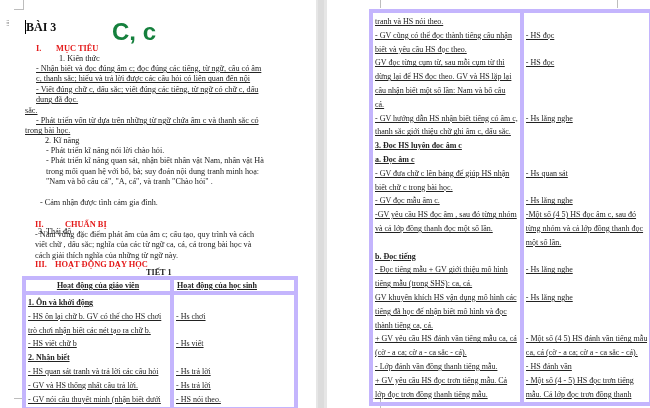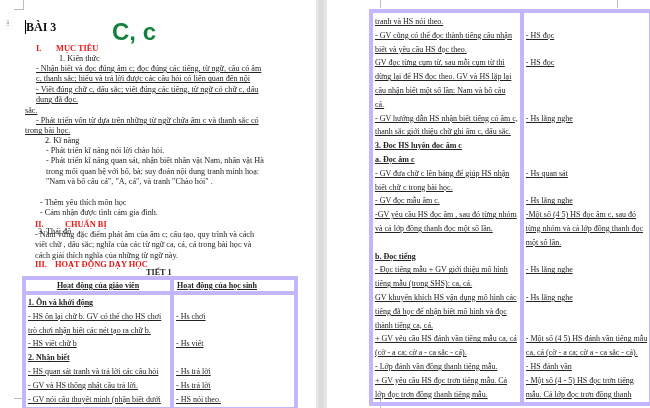--- a/index.html
+++ b/index.html
@@ -62,21 +62,20 @@
   <div class="sub-h" style="left:45px;top:136px;">2. Kĩ năng</div>
   <div class="text" style="left:36px;top:146px;width:260px;margin-left:10px;">
     <div>- Phát triển kĩ năng nói lời chào hỏi.</div>
     <div>- Phát triển kĩ năng quan sát, nhận biết nhân vật Nam, nhân vật Hà</div>
     <div>trong mối quan hệ với bố, bà; suy đoán nội dung tranh minh hoạ:</div>
     <div>"Nam và bố câu cá", "A, cá", và tranh "Chào hỏi" .</div>
   </div>
 
   <div class="sub-h" style="left:38px;top:188px;margin-top:39px;">3.  Thái độ</div>
   <div class="text" style="left:40px;top:198px;width:250px;">
-    <div>-    Thêm yêu thích môn học</div>
     <div>-    Cảm nhận được tình cảm gia đình.</div>
   </div>
 
   <div class="red-h" style="left:35px;top:220px;">
     <span class="num" style="width:30px">II.</span><span>CHUẨN BỊ</span>
   </div>
   <div class="text" style="left:35px;top:230px;width:260px;">
     <div>- Nắm vững đặc điểm phát âm của âm c; cấu tạo, quy trình và cách</div>
     <div>viết chữ , dấu sắc; nghĩa của các từ ngữ ca, cá, cá trong bài học và</div>
     <div>cách giải thích nghĩa của những từ ngữ này.</div>

